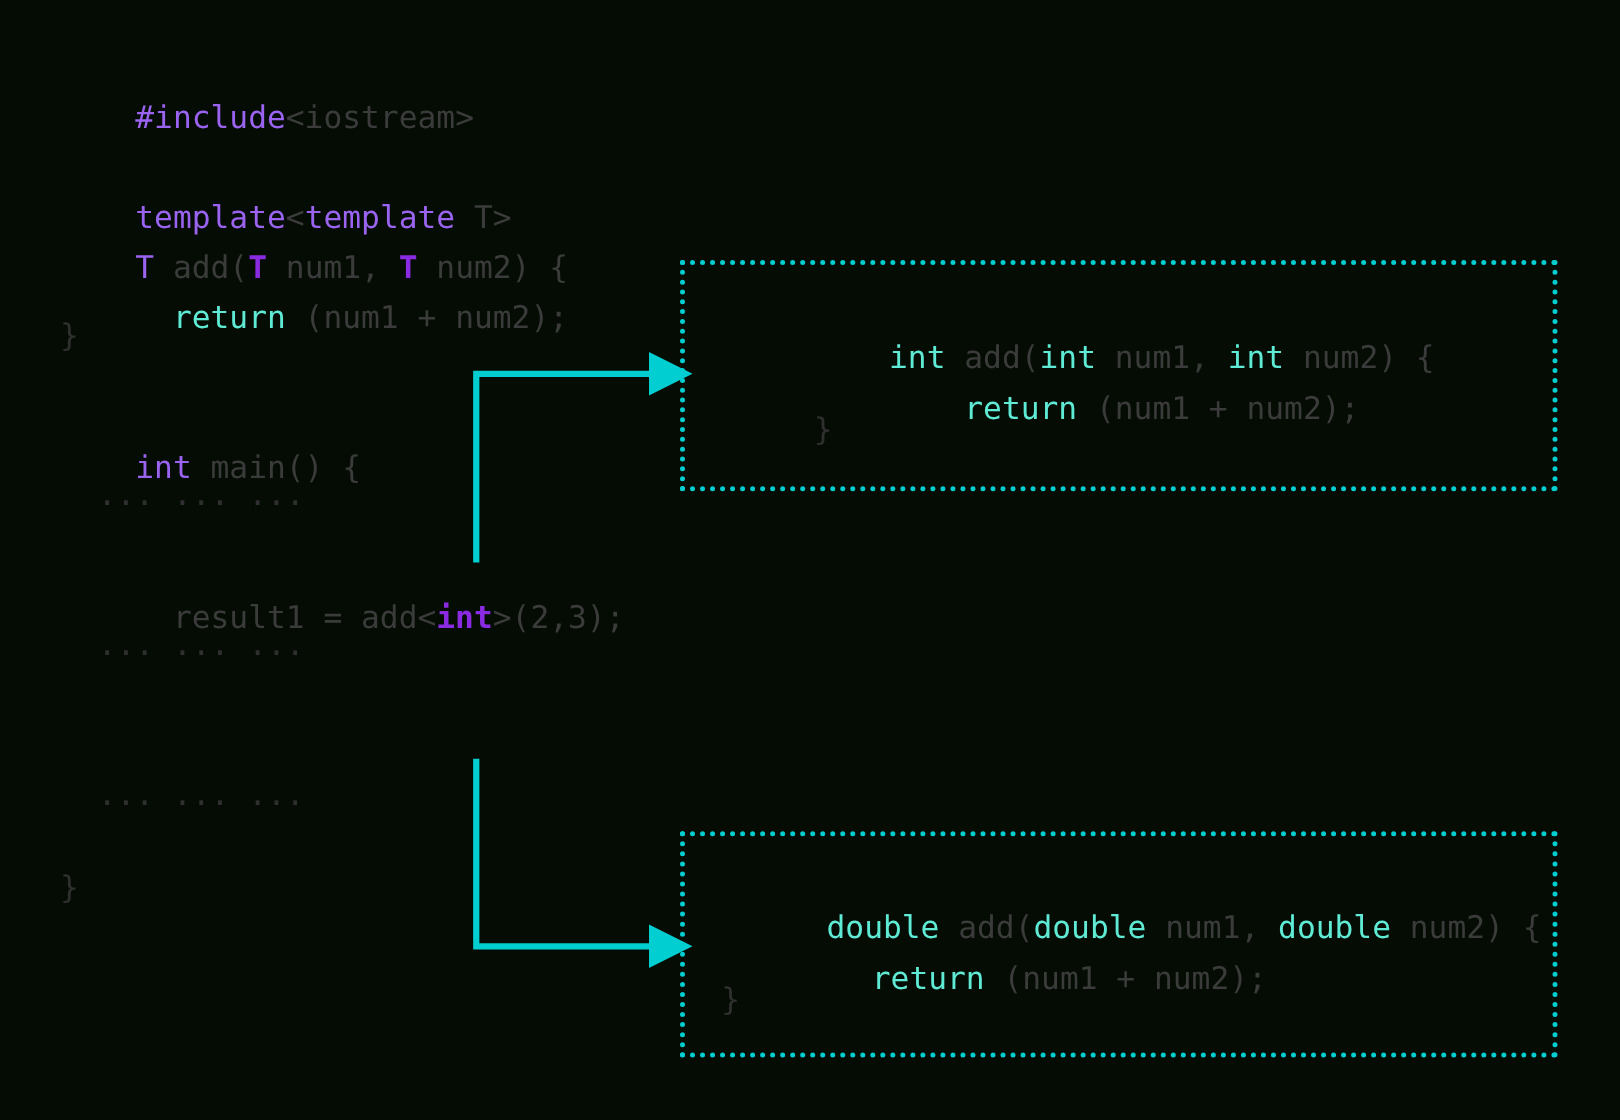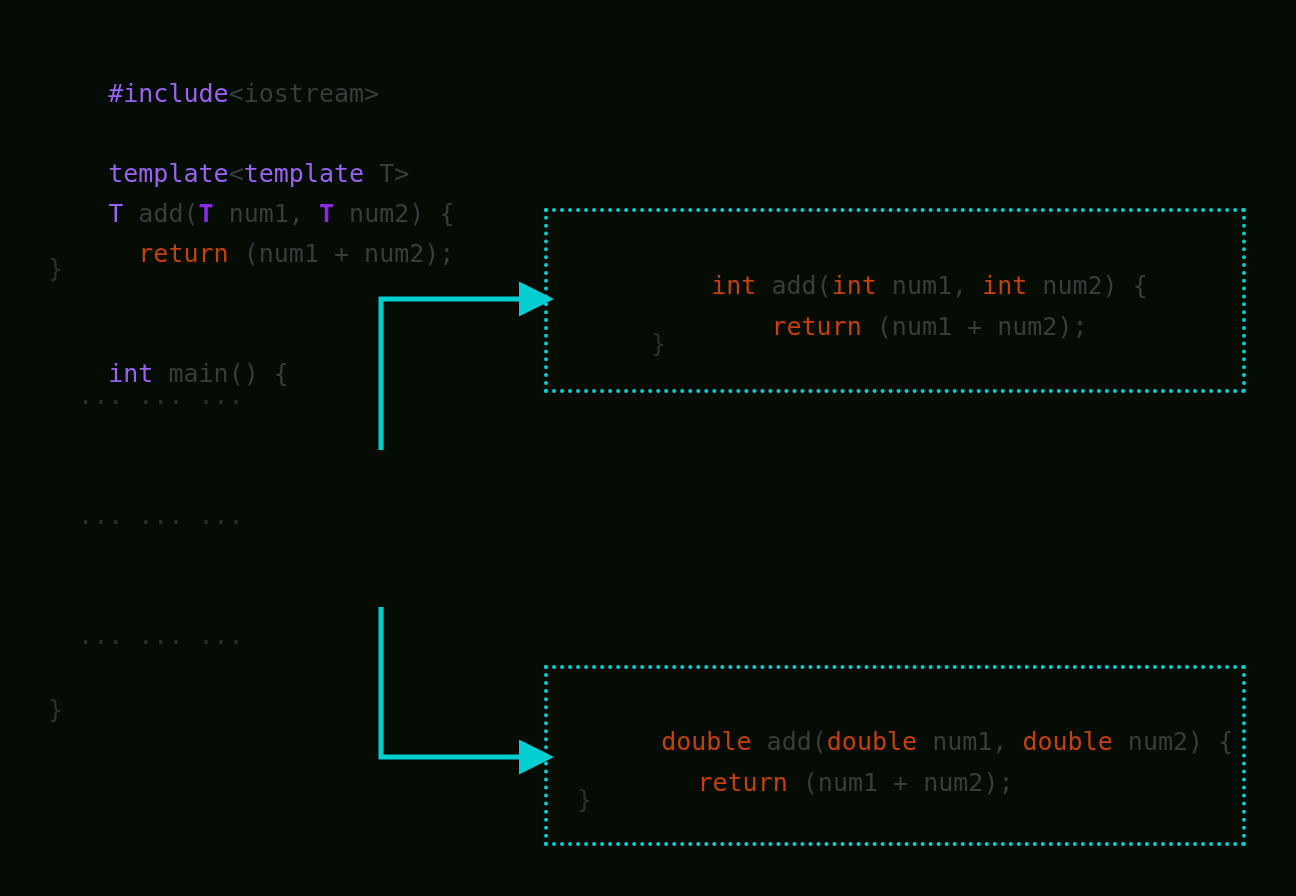--- a/index.html
+++ b/index.html
@@ -19,21 +19,21 @@
 
   
   .code-line {
     position: absolute;
     white-space: pre;
     font-size: 25px;
     line-height: 1;
     letter-spacing: 0px;
   }
   .plain    { color: #3b3b3b; }
-  .kw       { color: #c2410c; }
+  .kw       { color: #5eead4; }
   .kw-b     { color: #8a2be2; font-weight: bold; }
   .kw-l     { color: #9a63f0; }
   .dim      { color: #2f2f2f; }
 
   
   .spec-box {
     position: absolute;
     border: 4px dotted #00ced1;
     box-sizing: border-box;
     background: transparent;
@@ -77,20 +77,23 @@
   </div>
 
   <div class="code-line dim" style="left:48px; top:256px;">}</div>
 
   <div class="code-line" style="left:48px; top:336px;">
     <span class="kw-l">int</span><span class="plain"> main() {</span>
   </div>
 
   <div class="code-line dim" style="left:48px; top:383px;">  ... ... ...</div>
 
+  <div class="code-line" style="left:48px; top:456px;">
+    <span class="plain">  result1 = add&lt;</span><span class="kw-b">int</span><span class="plain">&gt;(2,3);</span>
+  </div>
 
   <div class="code-line dim" style="left:48px; top:503px;">  ... ... ...</div>
 
 
   <div class="code-line dim" style="left:48px; top:623px;">  ... ... ...</div>
 
   <div class="code-line dim" style="left:48px; top:697px;">}</div>
 
   <div class="spec-box" style="left:544px; top:208px; width:702px; height:185px;"></div>
 

